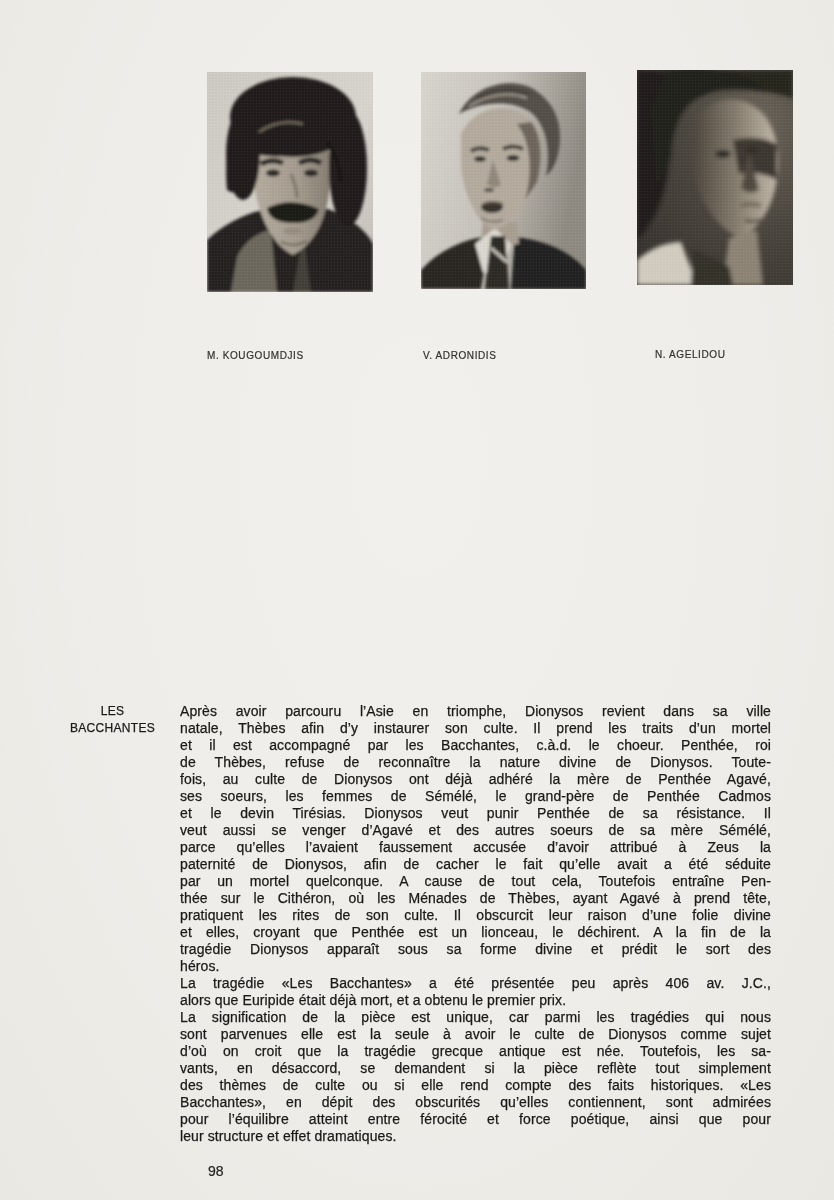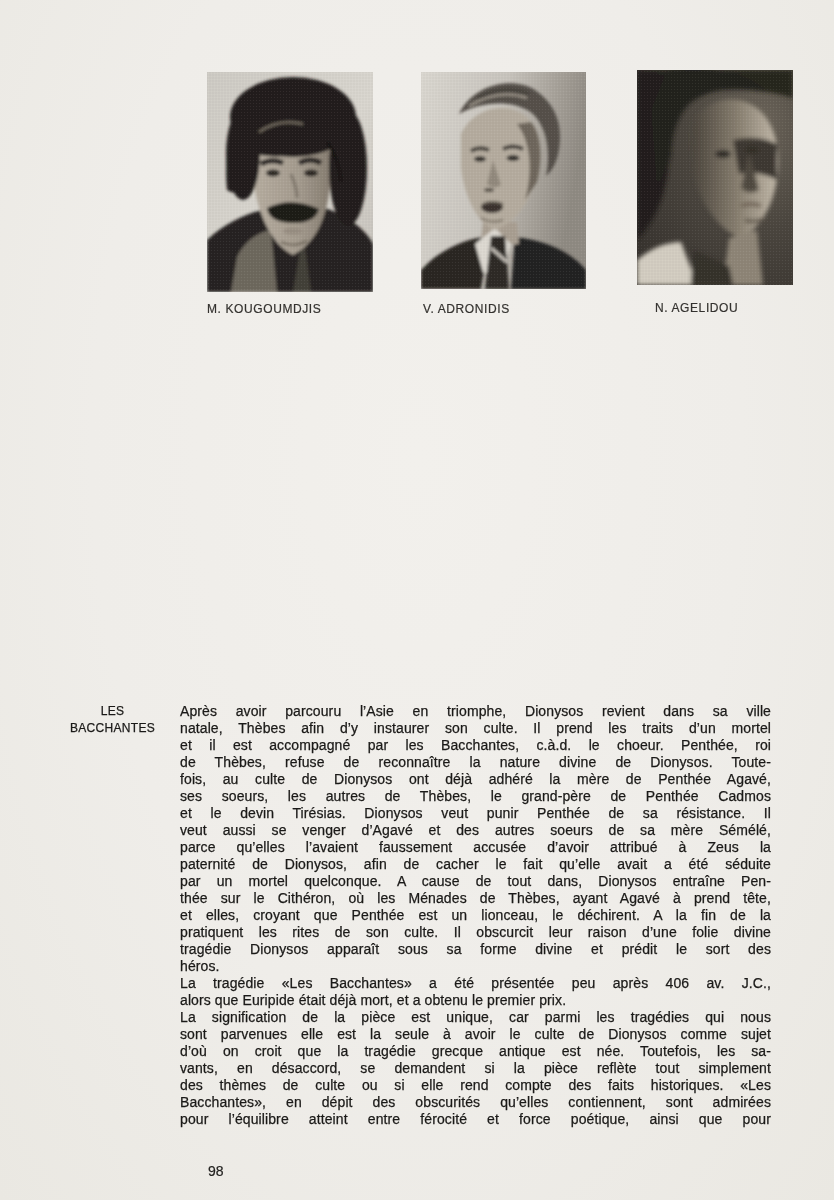--- a/index.html
+++ b/index.html
@@ -23,23 +23,24 @@
       radial-gradient(rgba(255,255,255,0.07) 0.6px, transparent 0.7px),
       radial-gradient(rgba(0,0,0,0.07) 0.6px, transparent 0.7px);
     background-size:3px 3px;
     background-position:0 0,1.5px 1.5px;
   }
   #photo-1{left:207px;top:72px;width:166px;height:220px;}
   #photo-2{left:421px;top:72px;width:165px;height:217px;}
   #photo-3{left:637px;top:70px;width:156px;height:215px;}
   .caption{
     position:absolute;
-    font-size:12px;letter-spacing:0.6px;color:#34322f;
+    font-size:10px;letter-spacing:0.6px;color:#34322f;
     -webkit-text-stroke:0.2px #34322f;
     white-space:nowrap;
+    margin-top:48px;
   }
   #caption-1{left:207px;top:302px;}
   #caption-2{left:423px;top:302px;}
   #caption-3{left:655px;top:301px;}
   
   .article-label{
     position:absolute;left:38px;top:703px;width:149px;
     text-align:center;
     font-size:12px;line-height:17px;letter-spacing:0.3px;
     color:#1b1a18;-webkit-text-stroke:0.25px #1b1a18;
@@ -196,42 +197,43 @@
     <div>BACCHANTES</div>
   </div>
 
   <div class="article-body">
       <div>
         <div class="tline">Après avoir parcouru l’Asie en triomphe, Dionysos revient dans sa ville</div>
         <div class="tline">natale, Thèbes afin d’y instaurer son culte. Il prend les traits d’un mortel</div>
         <div class="tline">et il est accompagné par les Bacchantes, c.à.d. le choeur. Penthée, roi</div>
         <div class="tline">de Thèbes, refuse de reconnaître la nature divine de Dionysos. Toute-</div>
         <div class="tline">fois, au culte de Dionysos ont déjà adhéré la mère de Penthée Agavé,</div>
-        <div class="tline">ses soeurs, les autres de Thèbes, le grand-père de Penthée Cadmos</div>
+        <div class="tline">ses soeurs, les femmes de Sémélé, le grand-père de Penthée Cadmos</div>
         <div class="tline">et le devin Tirésias. Dionysos veut punir Penthée de sa résistance. Il</div>
         <div class="tline">veut aussi se venger d’Agavé et des autres soeurs de sa mère Sémélé,</div>
         <div class="tline">parce qu’elles l’avaient faussement accusée d’avoir attribué à Zeus la</div>
         <div class="tline">paternité de Dionysos, afin de cacher le fait qu’elle avait a été séduite</div>
-        <div class="tline">par un mortel quelconque. A cause de tout dans, Dionysos entraîne Pen-</div>
+        <div class="tline">par un mortel quelconque. A cause de tout cela, Toutefois entraîne Pen-</div>
         <div class="tline">thée sur le Cithéron, où les Ménades de Thèbes, ayant Agavé à prend tête,</div>
+        <div class="tline">pratiquent les rites de son culte. Il obscurcit leur raison d’une folie divine</div>
         <div class="tline">et elles, croyant que Penthée est un lionceau, le déchirent. A la fin de la</div>
-        <div class="tline">pratiquent les rites de son culte. Il obscurcit leur raison d’une folie divine</div>
         <div class="tline">tragédie Dionysos apparaît sous sa forme divine et prédit le sort des</div>
         <div class="tline last">héros.</div>
       </div>
       <div>
         <div class="tline">La tragédie «Les Bacchantes» a été présentée peu après 406 av. J.C.,</div>
         <div class="tline last">alors que Euripide était déjà mort, et a obtenu le premier prix.</div>
       </div>
       <div>
         <div class="tline">La signification de la pièce est unique, car parmi les tragédies qui nous</div>
         <div class="tline">sont parvenues elle est la seule à avoir le culte de Dionysos comme sujet</div>
         <div class="tline">d’où on croit que la tragédie grecque antique est née. Toutefois, les sa-</div>
         <div class="tline">vants, en désaccord, se demandent si la pièce reflète tout simplement</div>
         <div class="tline">des thèmes de culte ou si elle rend compte des faits historiques. «Les</div>
         <div class="tline">Bacchantes», en dépit des obscurités qu’elles contiennent, sont admirées</div>
         <div class="tline">pour l’équilibre atteint entre férocité et force poétique, ainsi que pour</div>
+        <div class="tline last">leur structure et effet dramatiques.</div>
       </div>
     </div>
 
   <div class="page-number">98</div>
 
 </div>
 
 </body></html>

